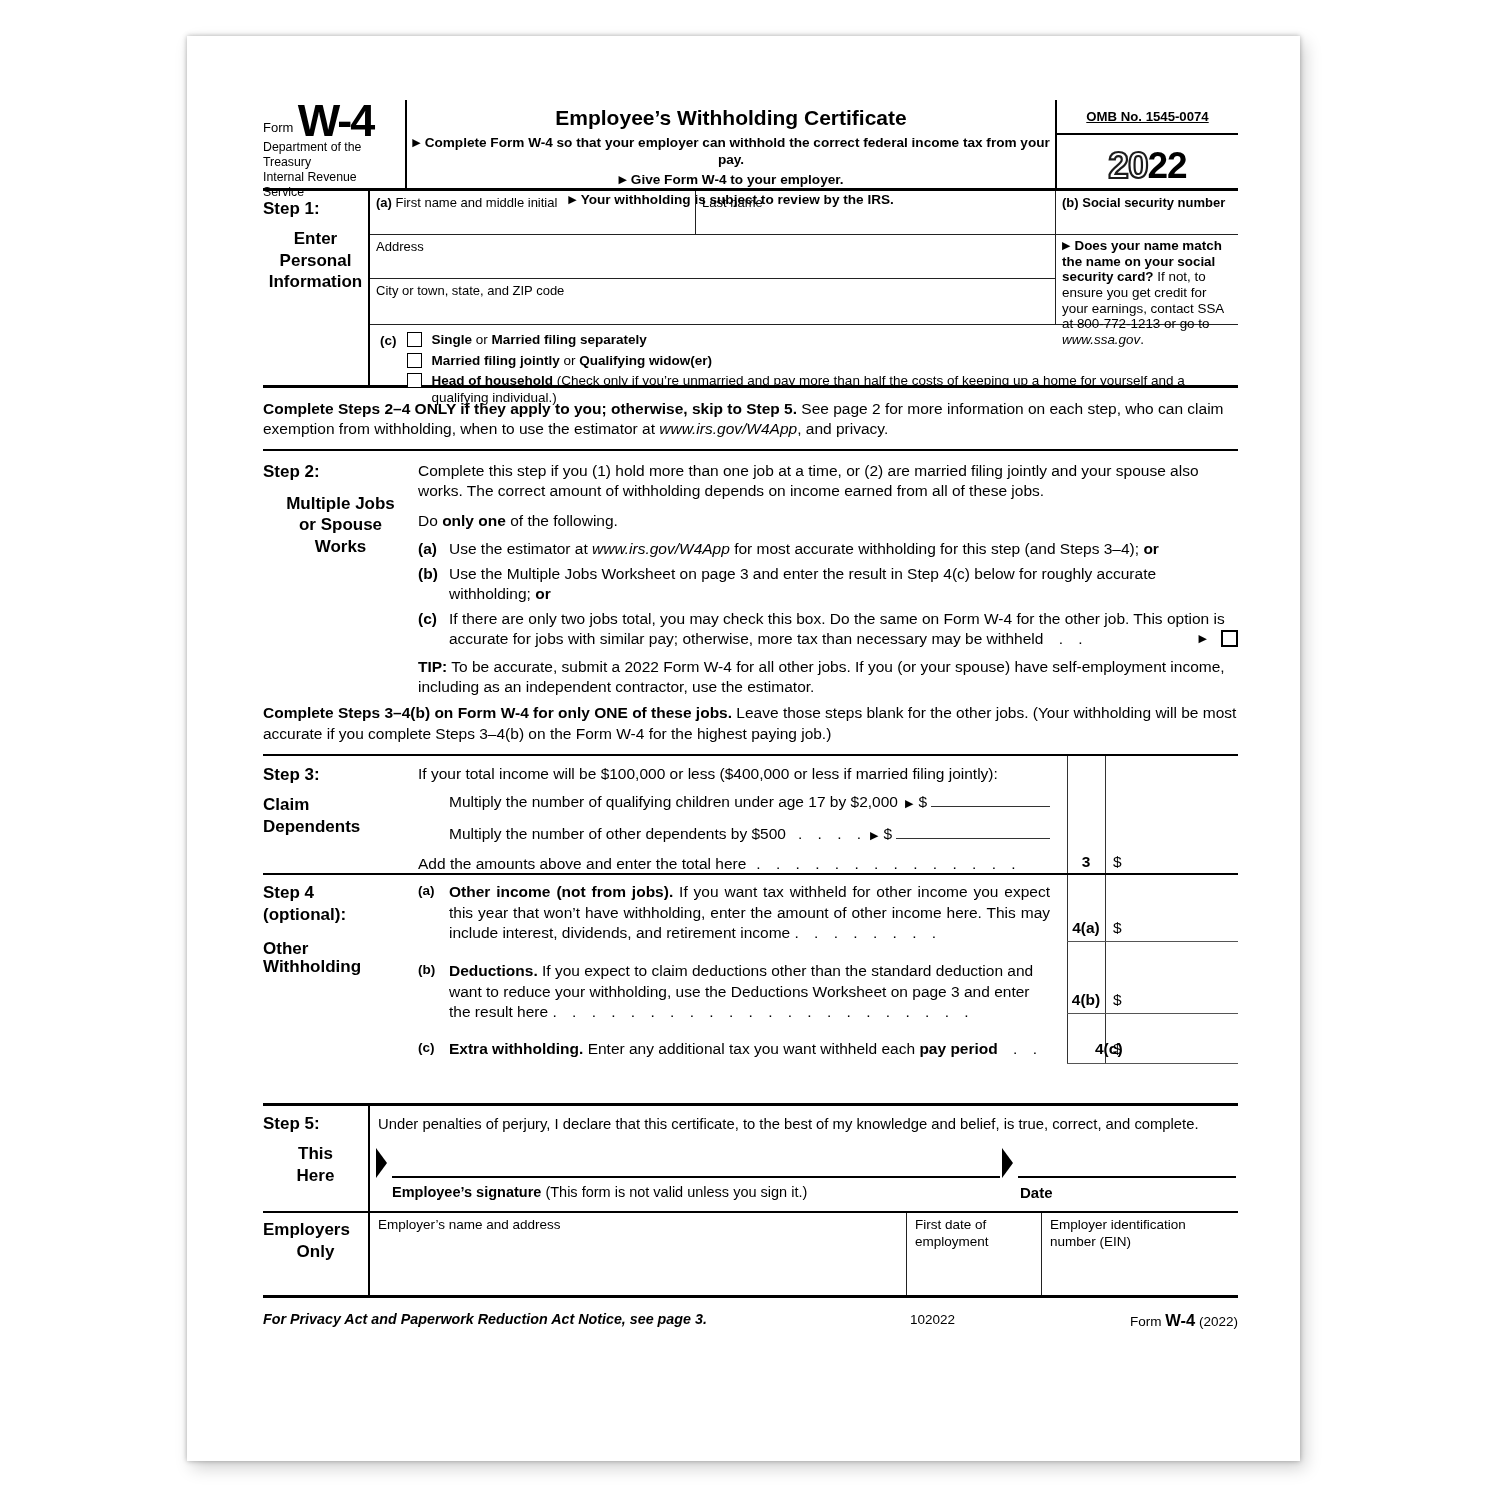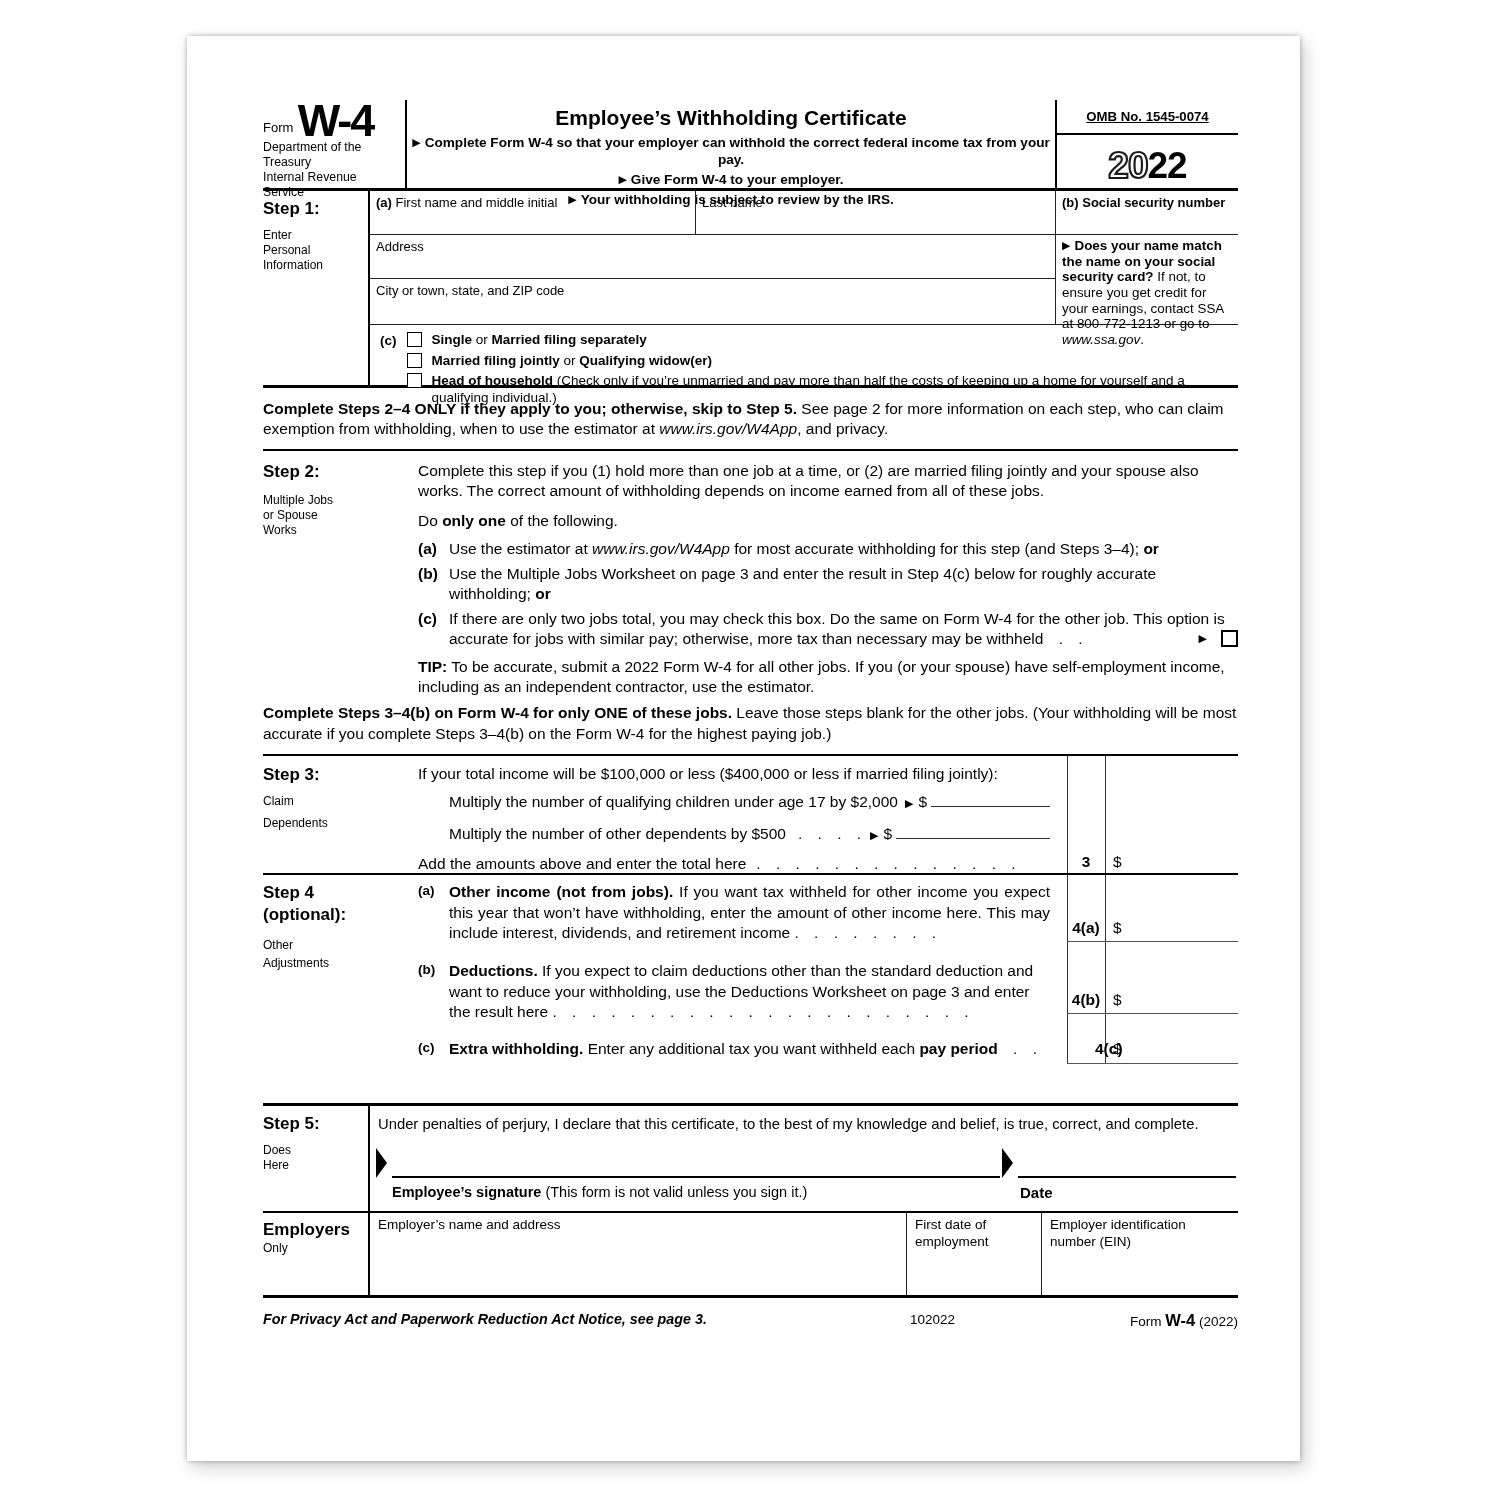--- a/index.html
+++ b/index.html
@@ -21,21 +21,21 @@
   .h-title { font-size:21px; font-weight:bold; margin-top:2px; }
   .h-bullet { font-size:13.6px; font-weight:bold; margin-top:3px; line-height:1.25; }
   .arr { font-size:11px; vertical-align:1px; margin-right:4px; }
   .h-right { width:181px; text-align:center; }
   .h-omb { font-size:13.2px; font-weight:bold; padding:8px 2px; border-bottom:2px solid #000;text-decoration:underline; }
   .h-year { font-size:37px; font-weight:bold; padding-top:7px; letter-spacing:-1px; }
   .yr-outline { color:#fff; -webkit-text-stroke:2.2px #1c1c1c; }
 
   
   .stitle { font-size:17px; font-weight:bold; line-height:1.28; }
-  .slabel-line { font-size:12px; font-weight:normal; line-height:1.28; }
+  .slabel-line { font-size:17px; font-weight:bold; line-height:1.28;text-align:center; }
   .sec-rule { border-bottom:2px solid #000; }
 
   
   .step1 { display:flex; border-bottom:3px solid #000; height:197px; }
   .s1-label { width:105px; padding-top:7px; }
   .s1-label .stitle { margin-bottom:8px; }
   .s1-fields { flex:1; border-left:2px solid #000; display:grid;
     grid-template-columns:326px 360px 182px; grid-template-rows:44px 44px 46px 1fr; }
   .cell { padding:3px 6px; font-size:13px; }
   .cell b { font-size:13px; }
@@ -271,21 +271,21 @@
       <div class="abs flexline" style="left:155px; top:98px; width:632px;">
         <span>Add the amounts above and enter the total here</span>
         <span class="dots dotsfill" style="margin-left:10px;">.  .  .  .  .  .  .  .  .  .  .  .  .  .</span>
       </div>
       <div class="abs numlab" style="left:804px; top:96px; width:38px; text-align:center;">3</div>
       <div class="abs" style="left:850px; top:96px;"><span>$</span></div>
 
       <div class="abs stitle" style="left:0; top:126px;">Step 4</div>
       <div class="abs stitle" style="left:0; top:148px;">(optional):</div>
       <div class="abs slabel-line" style="left:0; top:182px;">Other</div>
-      <div class="abs slabel-line" style="left:0; top:200px;">Adjustments</div>
+      <div class="abs slabel-line" style="left:0; top:200px;">Withholding</div>
 
       <div class="abs tag" style="left:155px; top:126px;">(a)</div>
       <div class="abs just" style="left:186px; top:126px; width:601px;">
         <b>Other income (not from jobs).</b><span> If you want tax withheld for other income you expect this year that won’t have withholding, enter the amount of other income here. This may include interest, dividends, and retirement income </span><span class="dots">.  .  .  .  .  .  .  .</span>
       </div>
       <div class="abs numlab" style="left:804px; top:162px; width:38px; text-align:center;">4(a)</div>
       <div class="abs" style="left:850px; top:162px;"><span>$</span></div>
 
       <div class="abs tag" style="left:155px; top:205px;">(b)</div>
       <div class="abs" style="left:186px; top:205px; width:601px;">
@@ -298,21 +298,21 @@
       <div class="abs" style="left:186px; top:283px; width:601px;">
         <b>Extra withholding.</b><span> Enter any additional tax you want withheld each </span><b>pay period</b><span class="dots"> .  .</span>
       </div>
       <div class="abs numlab" style="left:804px; top:283px; width:38px; text-align:center;padding-left:28px;">4(c)</div>
       <div class="abs" style="left:850px; top:283px;"><span>$</span></div>
     </div>
 
     <div class="step5">
       <div class="s5-label">
         <div class="stitle">Step 5:</div>
-        <div class="slabel-line">Does</div>
+        <div class="slabel-line">This</div>
         <div class="slabel-line">Here</div>
       </div>
       <div class="s5-body">
         <div class="decl">Under penalties of perjury, I declare that this certificate, to the best of my knowledge and belief, is true, correct, and complete.</div>
         <div class="sig-arrow" style="left:6px;"></div>
         <div class="sigline" style="left:22px; width:608px;"></div>
         <div class="sig-cap" style="left:22px;">
           <b>Employee’s signature</b><span> (This form is not valid unless you sign it.)</span>
         </div>
         <div class="sig-arrow" style="left:632px;"></div>

